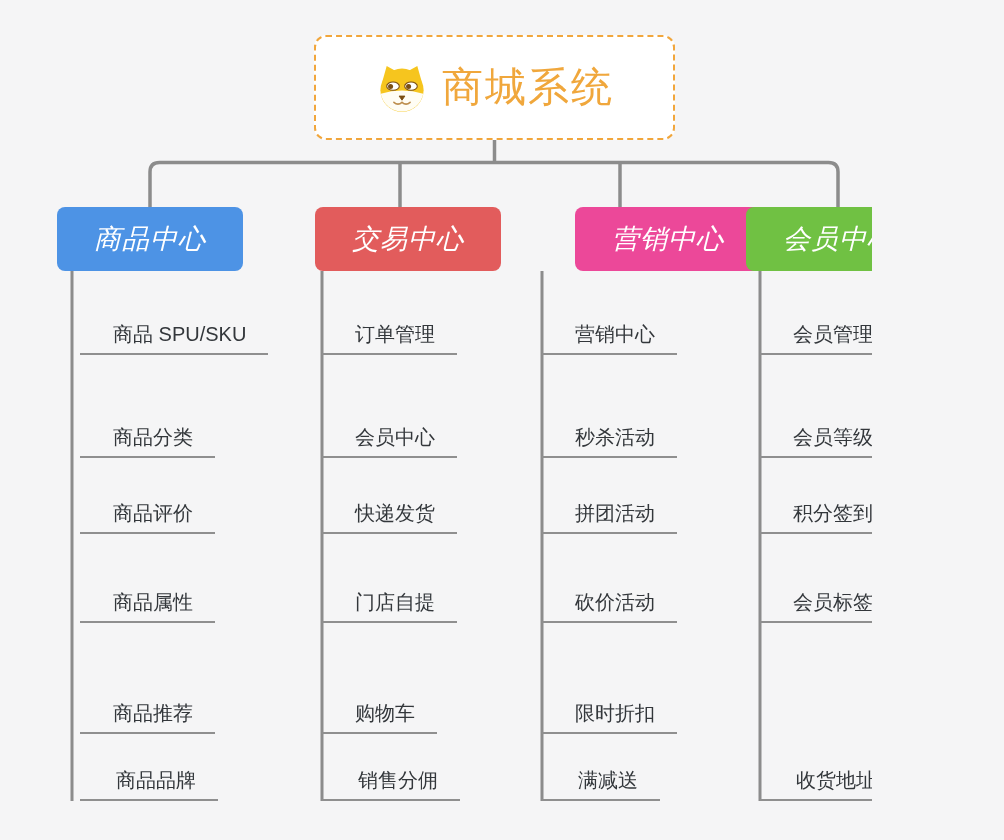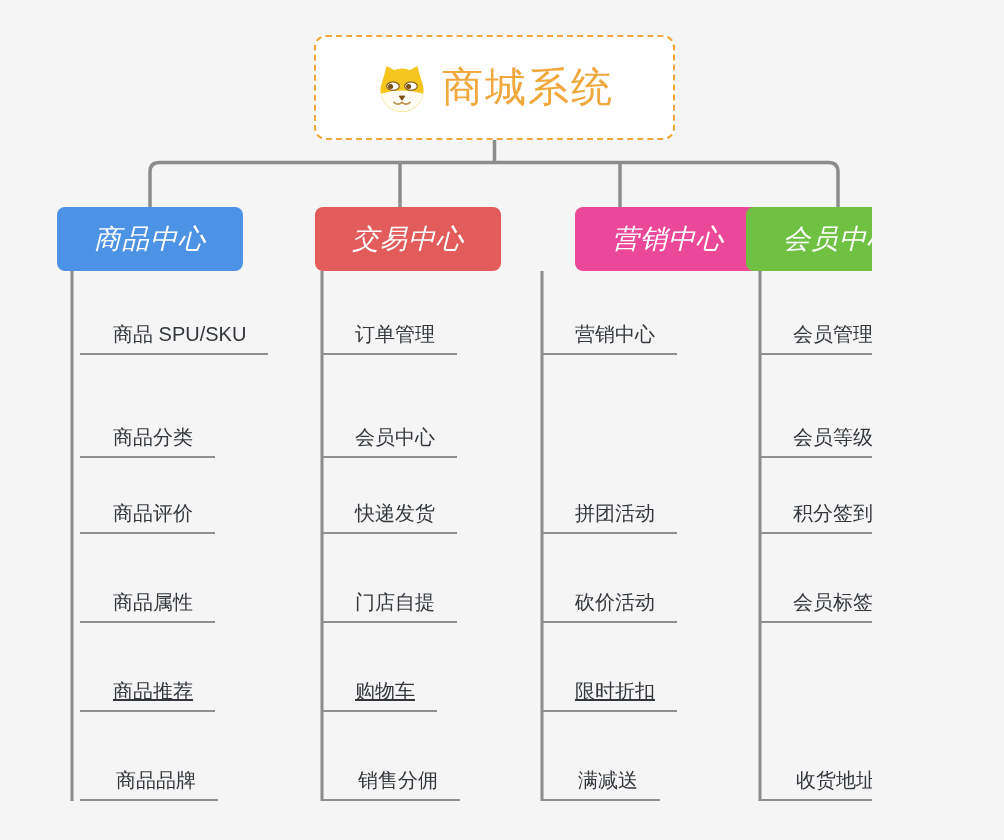--- a/index.html
+++ b/index.html
@@ -67,21 +67,21 @@
     cursor:pointer;
   }
   .cl1{left:72px;margin-left:8px;}
   .cl2{left:322px;text-align:right;}
   .cl3{left:542px;}
   .cl4{left:760px;}
   .r1{top:321px;}
   .r2{top:424px;}
   .r3{top:500px;}
   .r4{top:589px;}
-  .r5{top:678px;text-decoration:underline;}
+  .r5{top:700px;}
   .r6{top:767px;padding-left:36px;}
 </style>
 </head>
 <body>
 
 <div class="canvas">
 
   <svg class="connectors" viewBox="0 0 1004 840" xmlns="http://www.w3.org/2000/svg">
 
     <path d="M494.5 140 V161" stroke="#8c8c8c" stroke-width="3.5" fill="none"></path>
@@ -126,20 +126,21 @@
   <div class="child cl1 r6">商品品牌</div>
 
   <div class="child cl2 r1">订单管理</div>
   <div class="child cl2 r2">会员中心</div>
   <div class="child cl2 r3">快递发货</div>
   <div class="child cl2 r4">门店自提</div>
   <div class="child cl2 r6">销售分佣</div>
   <div class="child cl2 r5">购物车</div>
 
   <div class="child cl3 r1">营销中心</div>
+  <div class="child cl3 r2">秒杀活动</div>
   <div class="child cl3 r3">拼团活动</div>
   <div class="child cl3 r4">砍价活动</div>
   <div class="child cl3 r5">限时折扣</div>
   <div class="child cl3 r6">满减送</div>
 
   <div class="child cl4 r1">会员管理</div>
   <div class="child cl4 r2">会员等级</div>
   <div class="child cl4 r3">积分签到</div>
   <div class="child cl4 r4">会员标签</div>
   <div class="child cl4 r6">收货地址</div>

